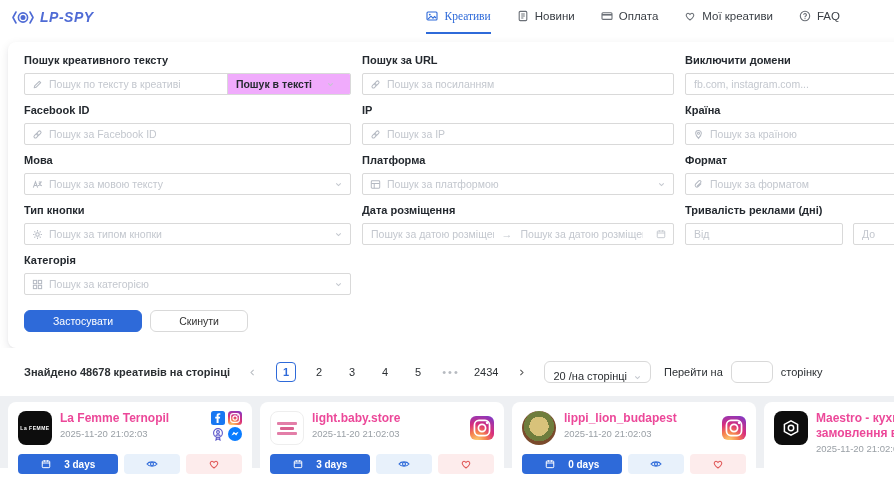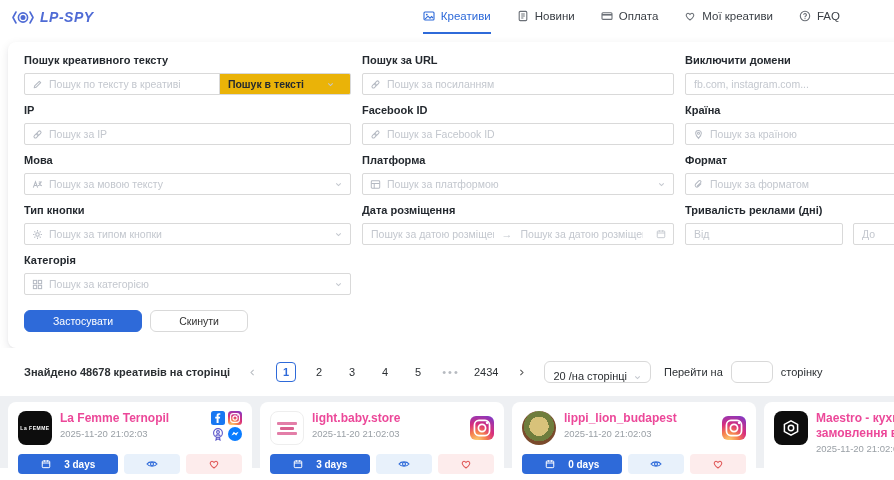--- a/index.html
+++ b/index.html
@@ -10,44 +10,44 @@
 
   
   .header { height:34px; display:flex; align-items:center; justify-content:space-between;
     padding:0 54px 0 12px; background:#fff; position:relative; z-index:5; }
   .logo { display:flex; align-items:center; gap:6px; color:#4f6bd5; }
   .logo-text { font-size:14px; font-weight:700; font-style:italic; letter-spacing:.5px; }
   .nav { display:flex; align-items:center; gap:26px; height:34px; }
   .nav-item { display:flex; align-items:center; gap:6px; font-size:11.5px; color:#3a3f45;
     height:34px; cursor:pointer; border-bottom:2px solid transparent; }
   .nav-item .icon { color:#6b7077; }
-  .nav-item.active { color:#2e6ad9; border-bottom-color:#2e6ad9; }
+  .nav-item.active { color:#2e6ad9; border-bottom-color:#2e6ad9;font-family:Liberation Serif, serif; }
   .nav-item.active .icon { color:#2e6ad9; }
 
   
   .content { width:1012px; }
 
   
   .panel { margin:8px 8px 0 8px; background:#fff; border-radius:8px;
     box-shadow:0 1px 2px rgba(0,0,0,.04), 0 3px 10px rgba(16,24,40,.10);
     padding:12px 8px 16px 8px; }
   .f-grid { display:grid; grid-template-columns:327px 312px 330px; column-gap:11px; row-gap:9px;
     padding:0 0 0 8px; }
   .f-field label { display:block; font-size:11px; font-weight:600; color:#24292f; margin-bottom:7px; }
   .ctl { position:relative; display:flex; align-items:center; height:22px;
     border:1px solid #d9d9d9; border-radius:2px; background:#fff; overflow:hidden; }
   .ctl .icon { color:#b4b9c2; margin:0 0 0 7px; }
   .ctl input { border:0; outline:none; flex:1 1 auto; min-width:0; height:100%;
     font-size:10.5px; padding:0 6px; color:#333; background:transparent;
     font-family:"Liberation Sans", sans-serif; }
   .ctl input::placeholder { color:#c3c7ce; }
   .ctl .chevron { color:#c3c7ce; margin-right:7px; }
-  .addon { display:flex; align-items:center; gap:15px; height:100%; padding:0 8px;
+  .addon { display:flex; align-items:center; gap:7px; height:100%; padding:0 8px;
     border-left:1px solid #d9d9d9; font-size:10.5px; font-weight:600; color:#24292f;
-    background:#eab308; cursor:pointer; white-space:nowrap;margin-left:28px; }
+    background:#f0abfc; cursor:pointer; white-space:nowrap;margin-left:28px; }
   .range .sep { color:#c3c7ce; font-size:11px; padding:0 2px; }
   .dur { display:grid; grid-template-columns:158px 162px; column-gap:10px; }
   .btn-row { display:flex; gap:8px; margin:15px 0 0 8px; }
   .btn { height:22px; padding:0 28px; border-radius:6px; font-size:10.5px; cursor:pointer;
     display:inline-flex; align-items:center; font-family:"Liberation Sans", sans-serif; }
   .btn-primary { background:#2e6ad9; color:#fff; border:1px solid #2e6ad9; }
   .btn-default { background:#fff; color:#333; border:1px solid #d9d9d9; }
 
   
   .pagebar { display:flex; align-items:center; height:48px; padding-left:24px; gap:13px;
@@ -199,45 +199,45 @@
         </div>
       </div>
       <div class="f-field">
         <label>Виключити домени</label>
         <div class="ctl">
           <input style="padding-left: 8px;" placeholder="fb.com, instagram.com...">
         </div>
       </div>
 
       <div class="f-field">
-        <label>IP</label>
+        <label>Facebook ID</label>
         <div class="ctl">
           <span class="icon">
             <svg width="11" height="11" viewBox="0 0 12 12" fill="none" stroke="currentColor" stroke-width="1.1">
               <g transform="rotate(-45 6 6)">
                   <rect x="1.2" y="4.4" width="5.4" height="3.2" rx="1.6"></rect>
                   <rect x="5.4" y="4.4" width="5.4" height="3.2" rx="1.6"></rect>
                 </g>
             </svg>
           </span>
-          <input placeholder="Пошук за IP" style="">
-        </div>
-      </div>
-      <div class="f-field">
-        <label>Facebook ID</label>
+          <input placeholder="Пошук за Facebook ID" style="">
+        </div>
+      </div>
+      <div class="f-field">
+        <label>IP</label>
         <div class="ctl">
           <span class="icon">
             <svg width="11" height="11" viewBox="0 0 12 12" fill="none" stroke="currentColor" stroke-width="1.1">
               <g transform="rotate(-45 6 6)">
                   <rect x="1.2" y="4.4" width="5.4" height="3.2" rx="1.6"></rect>
                   <rect x="5.4" y="4.4" width="5.4" height="3.2" rx="1.6"></rect>
                 </g>
             </svg>
           </span>
-          <input placeholder="Пошук за Facebook ID" style="">
+          <input placeholder="Пошук за IP" style="">
         </div>
       </div>
       <div class="f-field">
         <label>Країна</label>
         <div class="ctl">
           <span class="icon">
             <svg width="11" height="11" viewBox="0 0 12 12" fill="none" stroke="currentColor" stroke-width="1.1">
               <path d="M6 1.6 a3.1 3.1 0 0 1 3.1 3.1 c0 2.2-3.1 5.6-3.1 5.6 s-3.1-3.4-3.1-5.6 A3.1 3.1 0 0 1 6 1.6 Z"></path>
                 <circle cx="6" cy="4.7" r="1.1"></circle>
             </svg>

